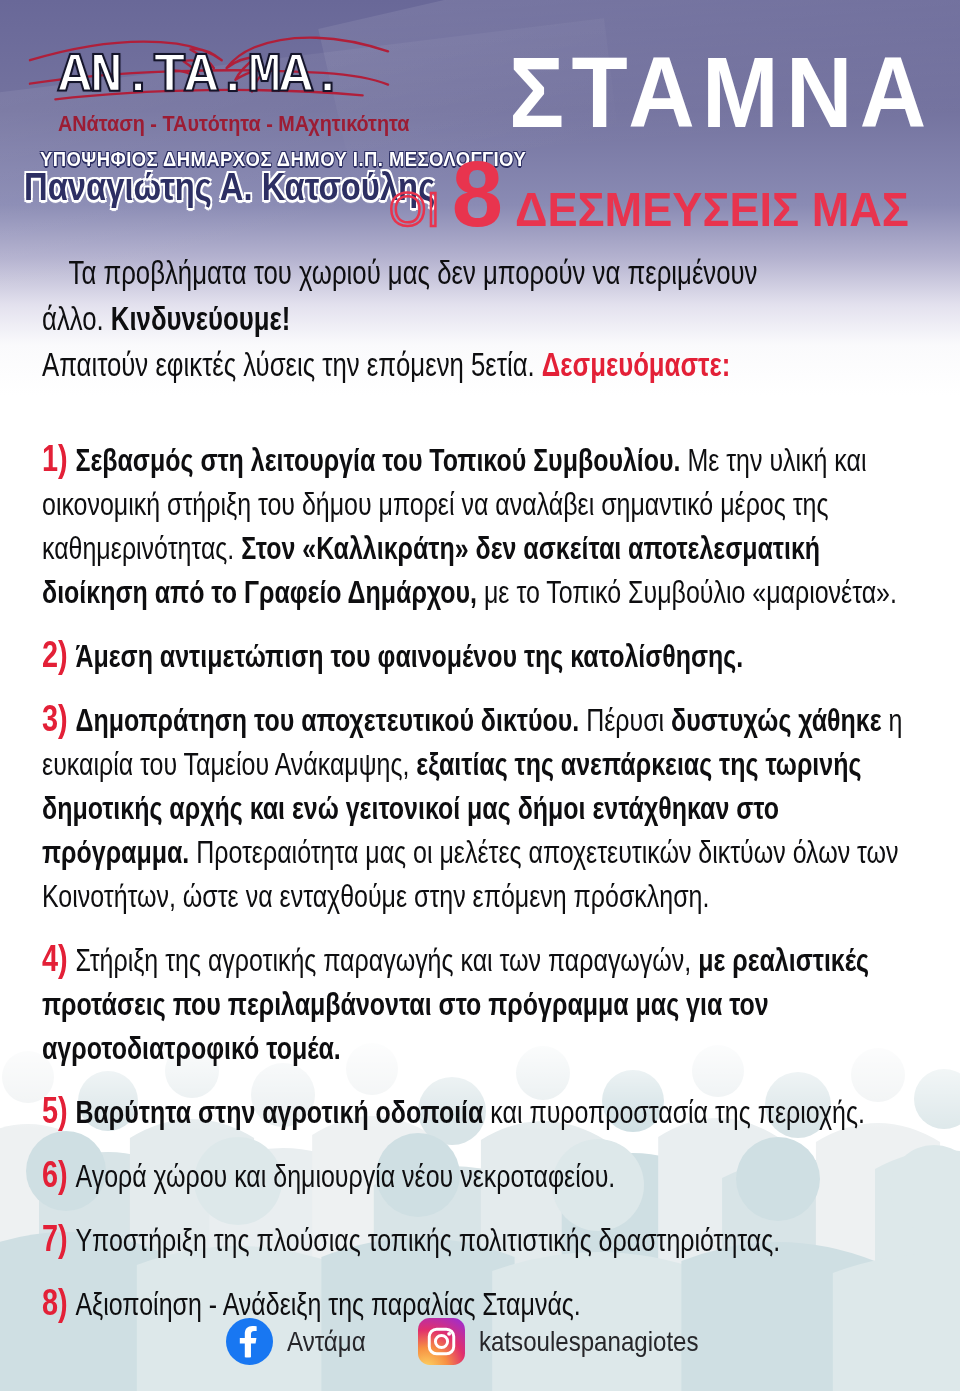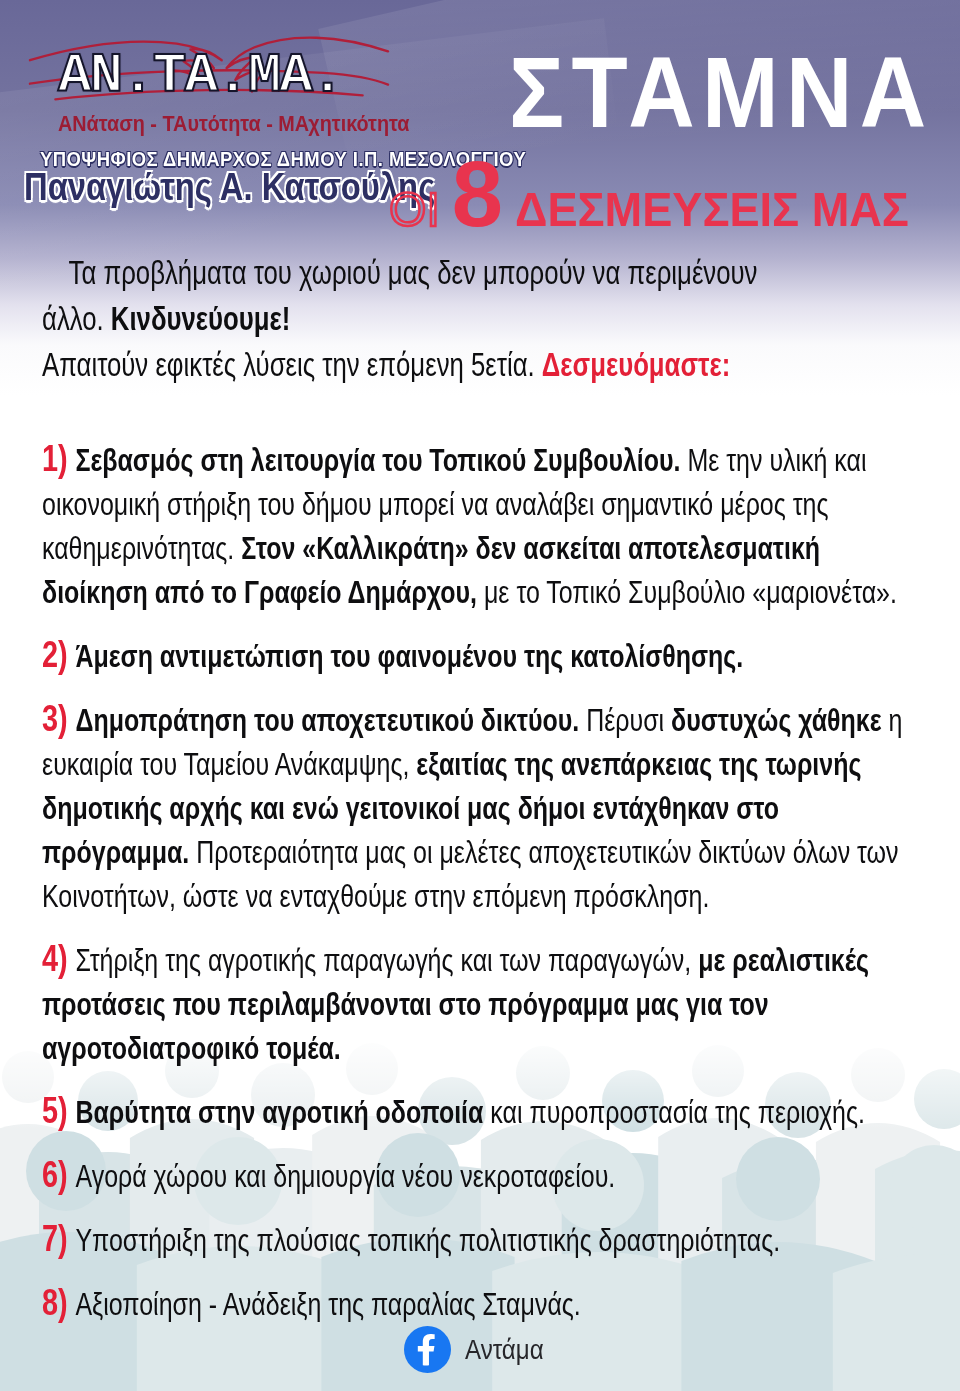--- a/index.html
+++ b/index.html
@@ -69,21 +69,21 @@
   .b{font-weight:bold;}
   .red{color:#e32037;}
 
   
   .crowd{position:absolute;left:0;bottom:0;width:960px;height:352px;z-index:0;}
   .crowd-fade{position:absolute;left:0;bottom:260px;width:960px;height:100px;z-index:1;
     background:linear-gradient(180deg,#ffffff,rgba(255,255,255,0));}
 
   
   .footer{
-    position:absolute;left:0;right:0;bottom:18px;z-index:3;
+    position:absolute;left:0;right:0;bottom:26px;z-index:3;
     display:flex;justify-content:center;align-items:center;gap:40px;
   }
   .social{display:flex;align-items:center;gap:14px;}
   .social svg{width:47px;height:47px;display:block;}
   .social-label{font-size:28px;color:#26262a;transform:scaleX(.86);transform-origin:0 50%;white-space:nowrap;}
 </style>
 </head>
 <body>
 
 <div class="poster">
@@ -206,15 +206,32 @@
   </div>
 
   <div class="footer">
     <div class="social">
       <svg viewBox="0 0 48 48">
         <circle cx="24" cy="24" r="24" fill="#1877f2"></circle>
         <path fill="#ffffff" d="M30.2 26.1l.9-5.8h-5.6v-3.8c0-1.6.8-3.1 3.3-3.1h2.5V8.5s-2.3-.4-4.5-.4c-4.6 0-7.6 2.8-7.6 7.8v4.4h-5.1v5.8h5.1V40.2a20 20 0 0 0 6.3 0V26.1h4.7z"></path>
       </svg>
       <span class="social-label">Αντάμα</span>
     </div>
+    <div class="social">
+      <svg viewBox="0 0 48 48">
+        <defs>
+          <radialGradient id="igGrad" cx="0.18" cy="1.08" r="1.5">
+            <stop offset="0" stop-color="#fdd764"></stop>
+            <stop offset="0.3" stop-color="#f79043"></stop>
+            <stop offset="0.55" stop-color="#e1306c"></stop>
+            <stop offset="0.85" stop-color="#a02ccd"></stop>
+          </radialGradient>
+        </defs>
+        <rect width="48" height="48" rx="12" fill="url(#igGrad)"></rect>
+        <rect x="11.5" y="11.5" width="25" height="25" rx="7.5" fill="none" stroke="#ffffff" stroke-width="3"></rect>
+        <circle cx="24" cy="24" r="6.2" fill="none" stroke="#ffffff" stroke-width="3"></circle>
+        <circle cx="31.8" cy="16.2" r="2" fill="#ffffff"></circle>
+      </svg>
+      <span class="social-label">katsoulespanagiotes</span>
+    </div>
   </div>
 
 </div>
 
 </body></html>

